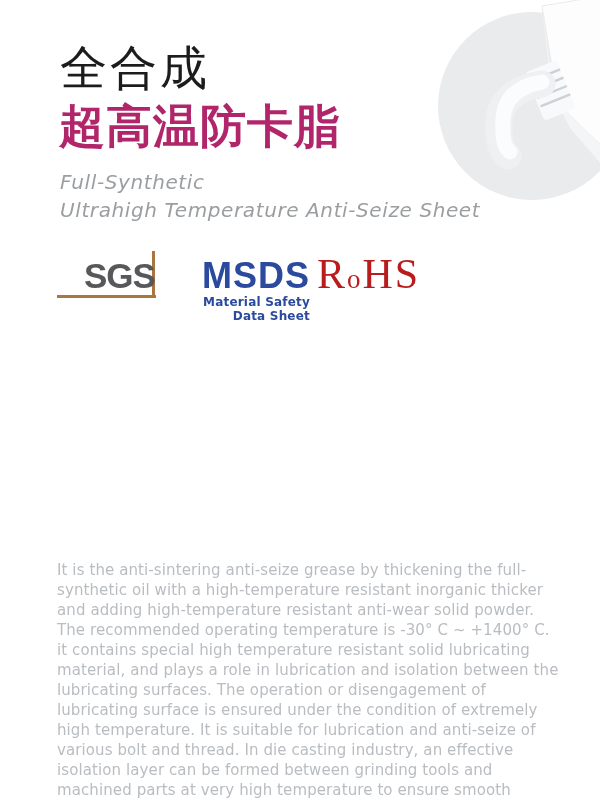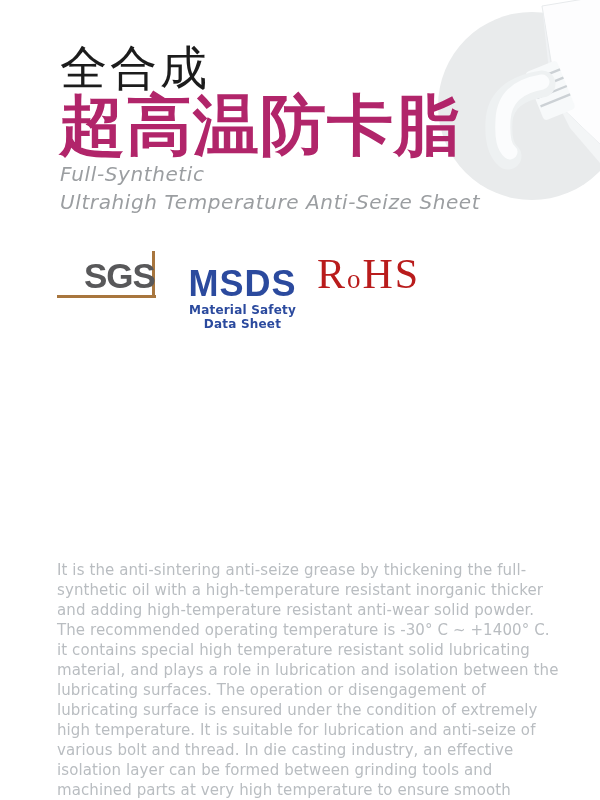--- a/index.html
+++ b/index.html
@@ -12,38 +12,38 @@
     position:absolute;left:438px;top:12px;width:188px;height:188px;
     border-radius:50%;background:#e9ebec;
   }
   .photo-svg{position:absolute;left:430px;top:0;width:170px;height:210px;}
   
   .title-cn{
     position:absolute;left:60px;top:40px;font-size:47px;line-height:56px;
     color:#1c1c1c;font-weight:500;letter-spacing:3px;
   }
   .title-cn-2{
-    position:absolute;left:59px;top:96px;font-size:66px;line-height:60px;
+    position:absolute;left:59px;top:96px;font-size:46px;line-height:60px;
     color:#b1256a;font-weight:700;letter-spacing:1px;
   }
   .subtitle{
-    position:absolute;left:60px;top:160px;width:470px;
+    position:absolute;left:60px;top:168px;width:470px;
     font-size:20px;line-height:28px;font-style:italic;font-weight:500;
     color:#9b9ea1;letter-spacing:0.6px;
   }
   
   .cert-row{position:absolute;left:57px;top:250px;width:360px;height:58px;}
   .sgs{position:absolute;left:0;top:3px;width:100px;height:48px;}
   .sgs-text{
     position:absolute;left:27px;top:3px;font-size:35px;font-weight:700;
     color:#58585a;letter-spacing:-1px;font-family:"Liberation Sans",sans-serif;
   }
   .sgs-hline{position:absolute;left:0;top:42px;width:99px;height:3px;background:#a8763e;}
   .sgs-vline{position:absolute;left:95px;top:-2px;width:3px;height:46px;background:#a8763e;}
-  .msds{position:absolute;left:118px;top:16px;width:135px;height:55px;text-align:center;}
+  .msds{position:absolute;left:118px;top:8px;width:135px;height:55px;text-align:right;}
   .msds-text{
     font-size:36px;font-weight:800;color:#2b4a9e;letter-spacing:1px;line-height:36px;
     font-family:"Liberation Sans",sans-serif;
   }
   .msds-sub{
     margin-top:1px;font-size:12px;font-weight:700;color:#2b4a9e;letter-spacing:0.2px;
   }
   .rohs{
     position:absolute;left:260px;top:1px;font-family:"Liberation Serif","DejaVu Serif",serif;
     color:#b91c1c;font-weight:400;letter-spacing:2px;

